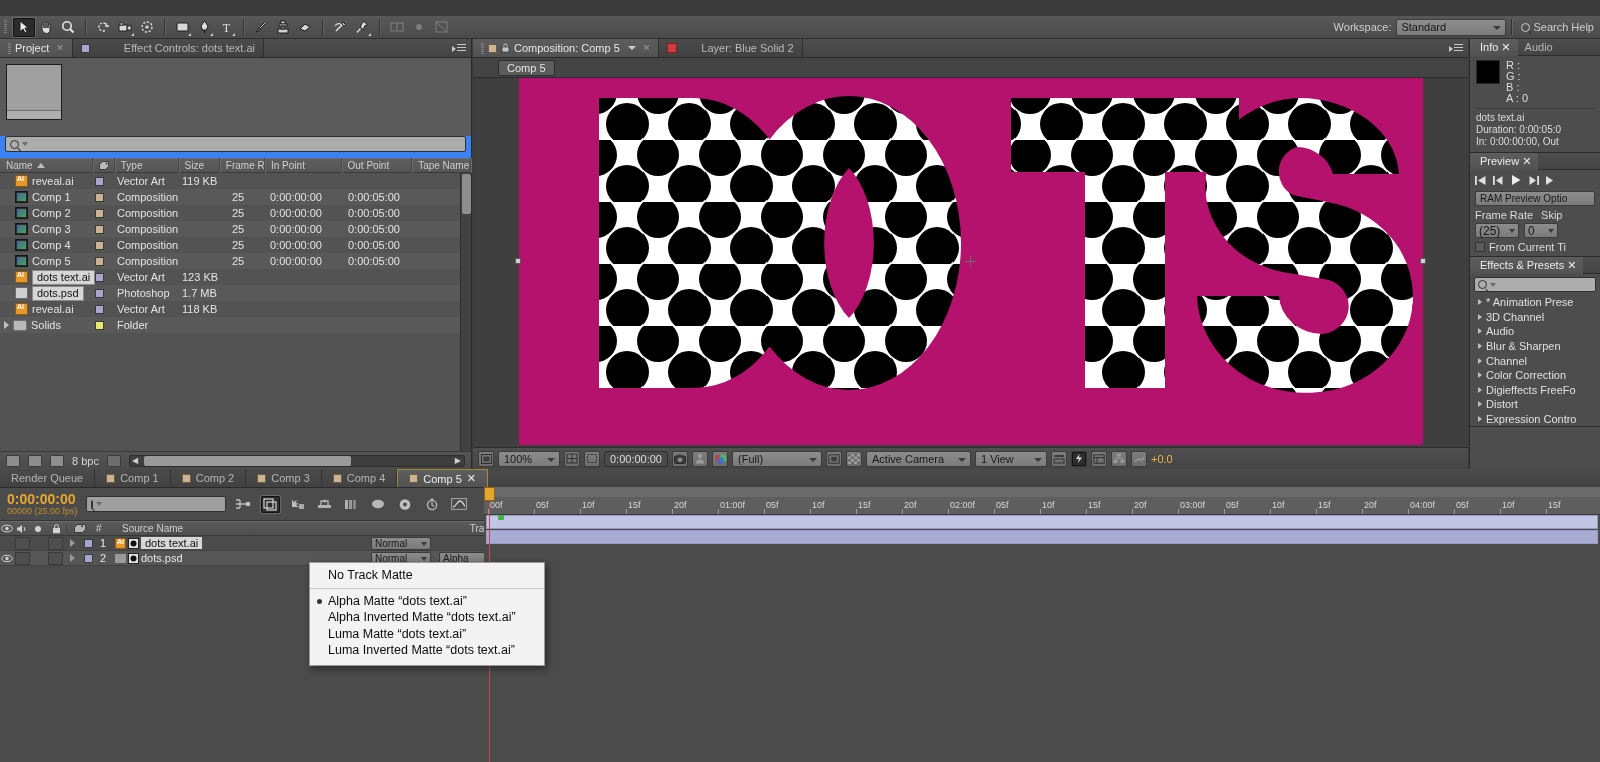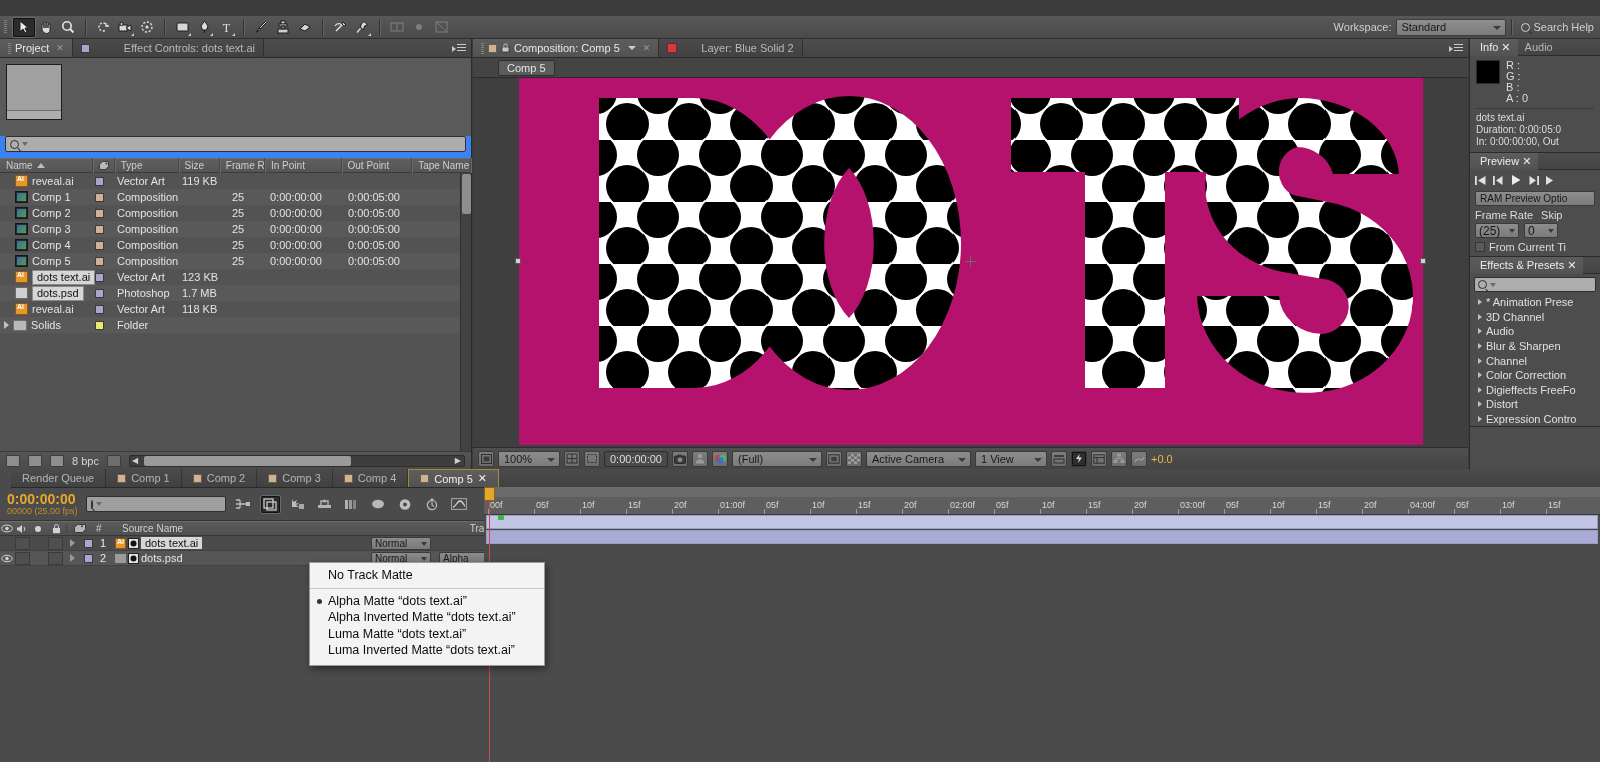--- a/index.html
+++ b/index.html
@@ -215,21 +215,21 @@
     border-radius:2px; display:flex; align-items:center; padding:0 3px; gap:3px;}
   .ep-list { font-size:11px; color:#e0e0e0; }
   .ep-item { height:14.6px; display:flex; align-items:center; gap:4px; padding-left:8px;
     white-space:nowrap; overflow:hidden; }
   .ep-tri { width:0;height:0;border-top:3.5px solid transparent;border-bottom:3.5px solid transparent;
     border-left:4.5px solid #c0c0c0; flex:none;}
 
   
   .timeline { position:absolute; left:0; top:469px; width:1600px; height:293px; background:#4b4b4b; }
   .tl-tabbar { height:19px; background:linear-gradient(#4a4a4a,#414141); border-bottom:1px solid #2a2a2a;
-    display:flex; align-items:stretch;margin-left:11px; }
+    display:flex; align-items:stretch; }
   .tl-tab { display:flex; align-items:center; gap:5px; padding:0 11px; font-size:11px; color:#b5b5b5;
     border-right:1px solid #333; }
   .tl-tab.active { background:linear-gradient(#5e5e5e,#525252); color:#efefef;
     border:1px solid #a08a3a; border-bottom:none; }
   .tl-chip { width:9px;height:9px; background:#cdb392; border:1px solid #6b5c47; }
 
   .tl-head { height:33px; background:#4b4b4b; display:flex; align-items:center; gap:8px; padding:0 7px;
     border-bottom:1px solid #343434; }
   .tc-big { color:#e9a72c; font-size:14px; font-weight:bold; line-height:14px; }
   .tc-sub { color:#c08f2a; font-size:9px; line-height:10px; }

